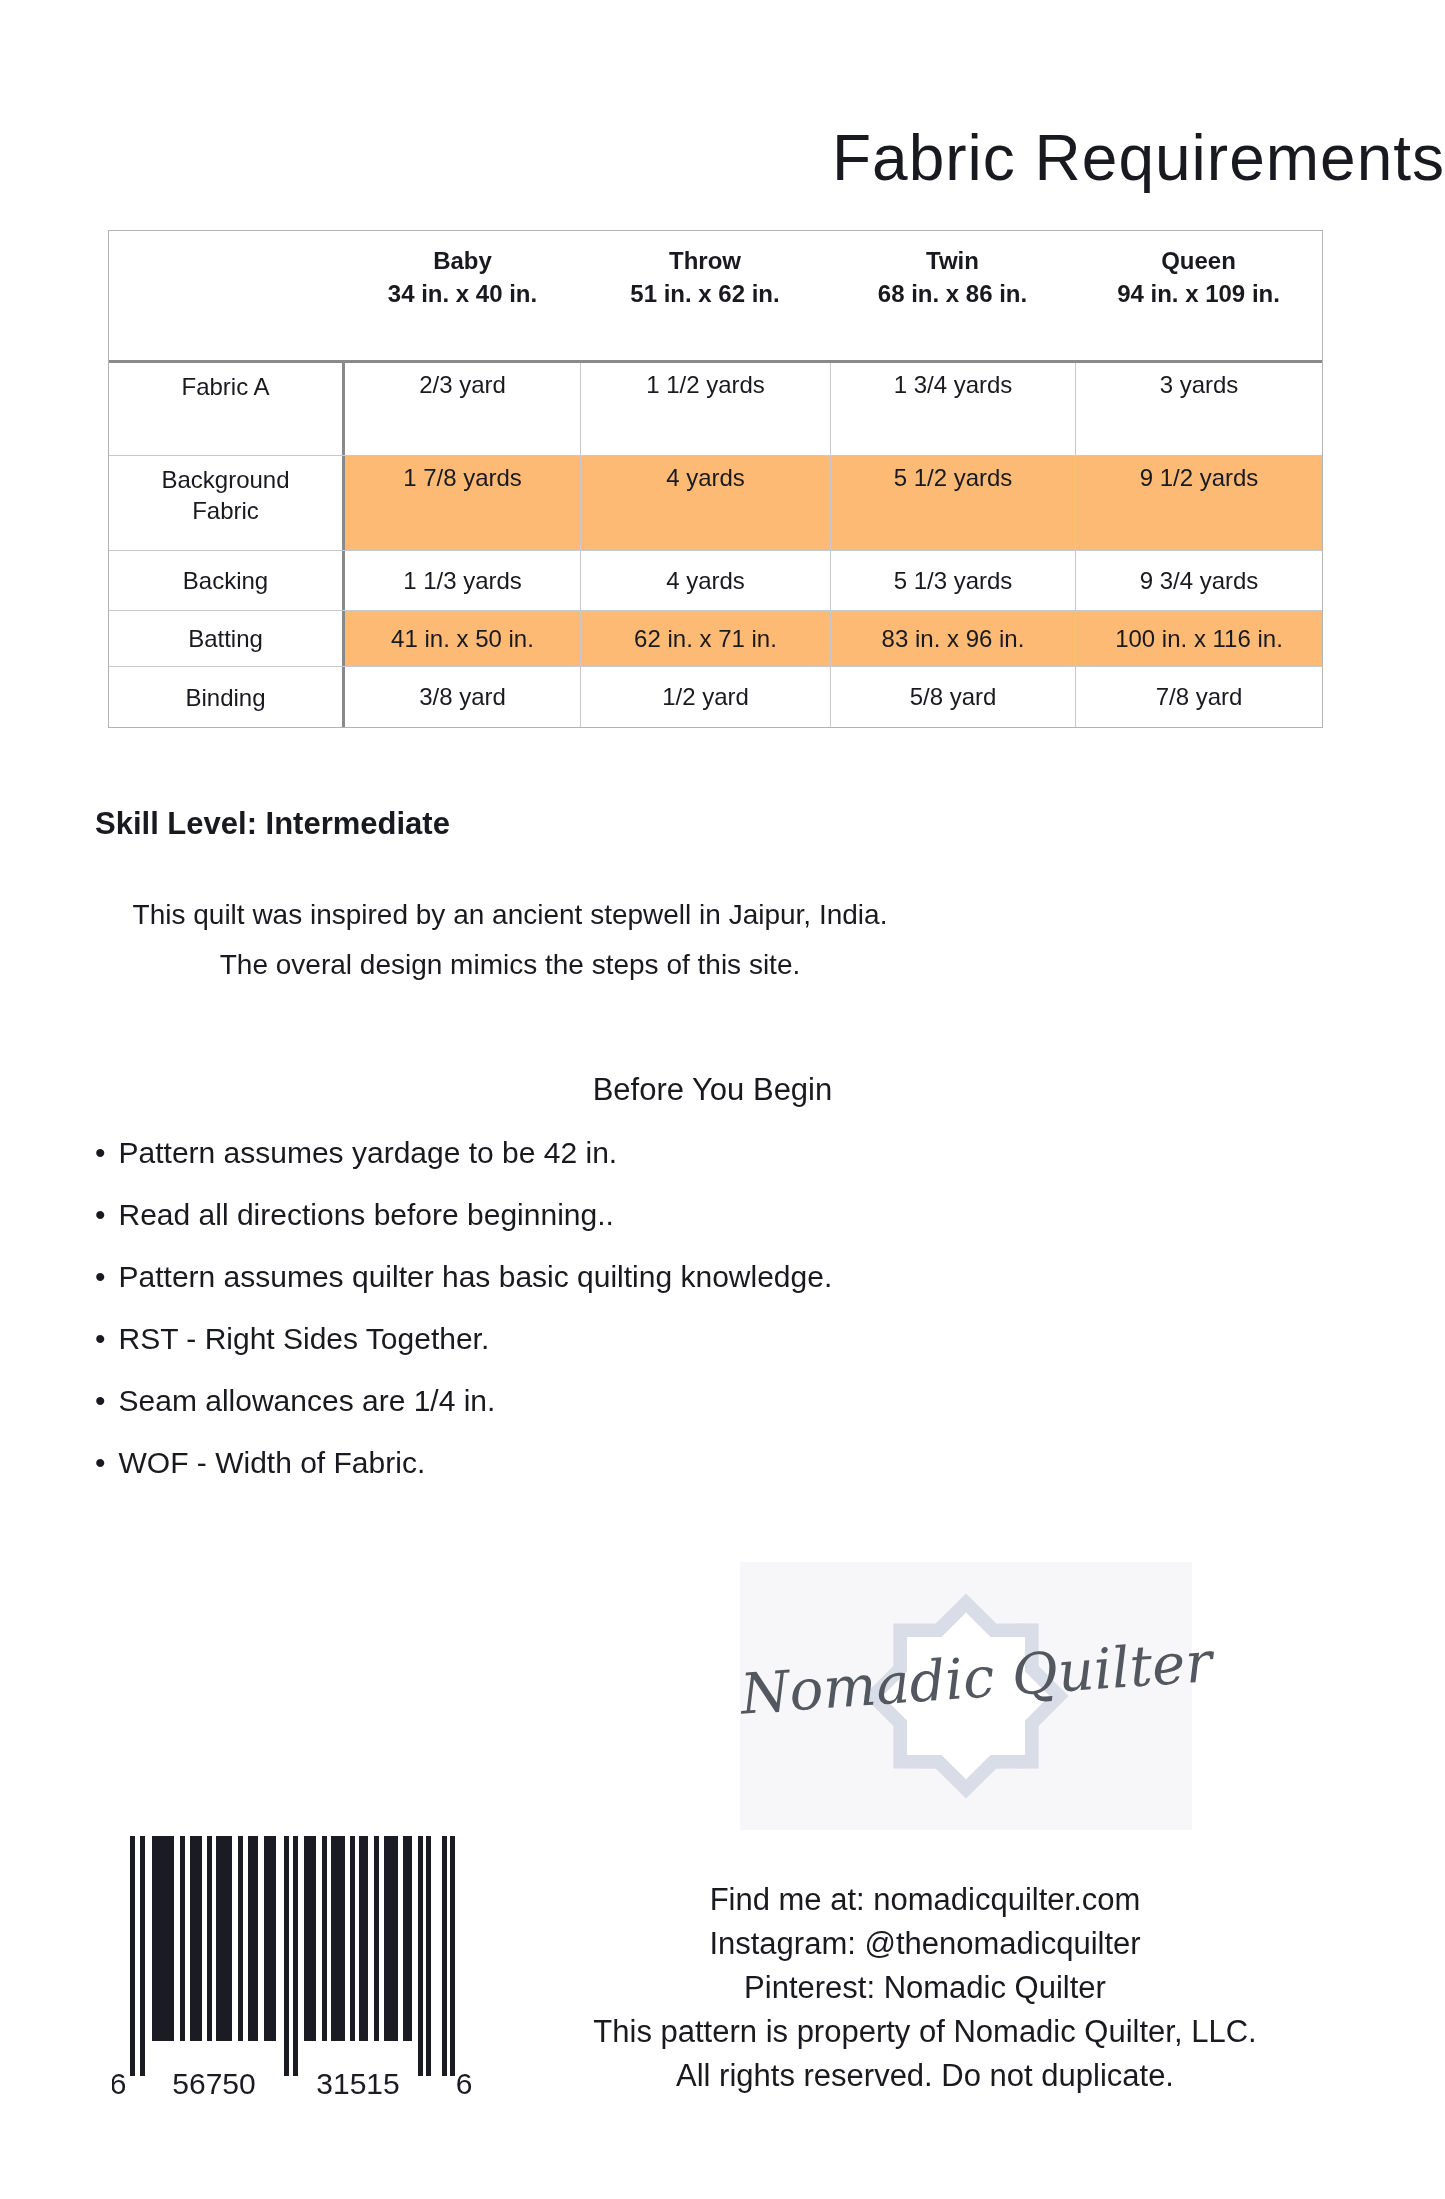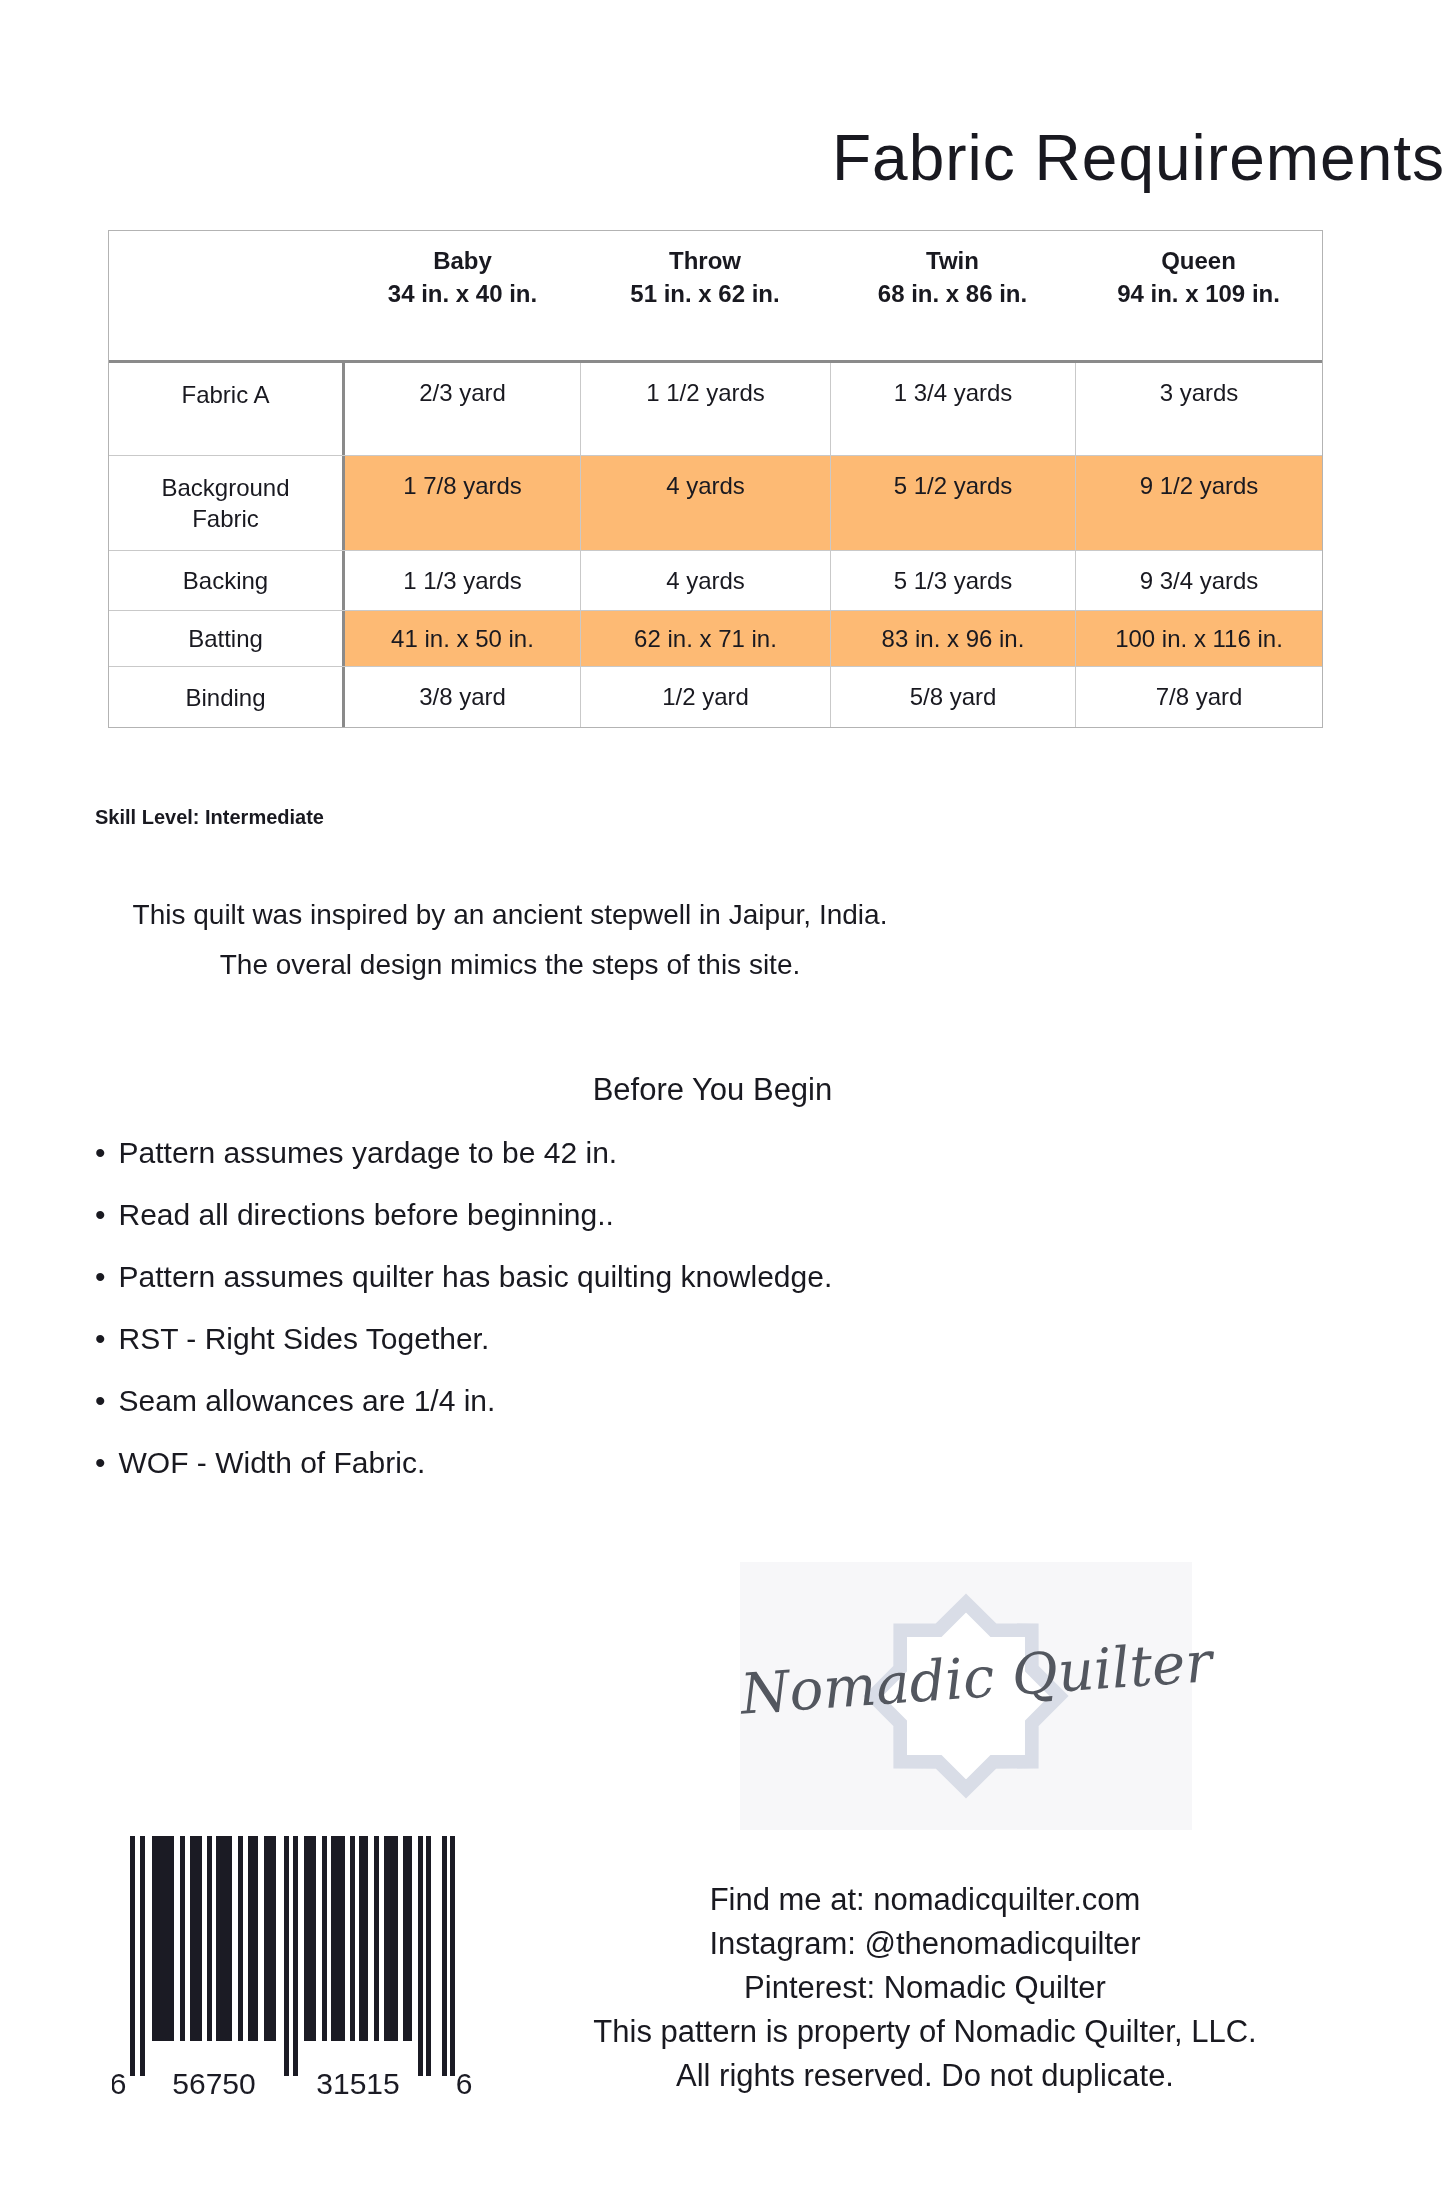--- a/index.html
+++ b/index.html
@@ -15,25 +15,25 @@
          border-bottom:3px solid #8a8a8a;box-sizing:border-box;}
   .hcell{padding-top:13px;text-align:center;font-weight:bold;font-size:24px;line-height:33px;}
   .trow{display:grid;grid-template-columns:236px 235px 250px 245px 1fr;box-sizing:border-box;}
   .trow+.trow{border-top:1px solid #c9c9c9;}
   .r1{height:92px;}.r2{height:95px;}.r3{height:60px;}.r4{height:56px;}.r5{height:61px;}
   .lcell{border-right:3px solid #8a8a8a;display:flex;align-items:center;justify-content:center;
          text-align:center;font-size:24px;box-sizing:border-box;line-height:31px;}
   .dcell{display:flex;align-items:center;justify-content:center;font-size:24px;box-sizing:border-box;}
   .dcell+.dcell{border-left:1px solid #c9c9c9;}
   .trow.shade .dcell{background:#fdba74;}
-  .trow.tall .lcell,.trow.tall .dcell{align-items:flex-start;padding-top:16px;}
+  .trow.tall .lcell,.trow.tall .dcell{align-items:flex-start;padding-top:8px;}
   .r2 .lbl{display:inline-block;max-width:150px;}
 
   
-  .skill{position:absolute;left:95px;top:806px;font-size:20px;font-weight:bold;}
+  .skill{position:absolute;left:95px;top:806px;font-size:31px;font-weight:bold;}
   .desc{position:absolute;left:88px;top:890px;width:844px;text-align:center;
         font-size:28px;line-height:50px;}
   .byb{position:absolute;left:95px;top:1072px;}
   .bheading{font-size:31px;text-align:right;}
   .blist{list-style:none;margin:14px 0 0 0;padding:0;font-size:30px;}
   .blist li{height:62px;display:flex;align-items:center;}
   .blist li::before{content:"\2022";margin-right:13px;}
 
   
   .logo{position:absolute;left:740px;top:1562px;width:452px;height:268px;background:#f7f7f9;}

